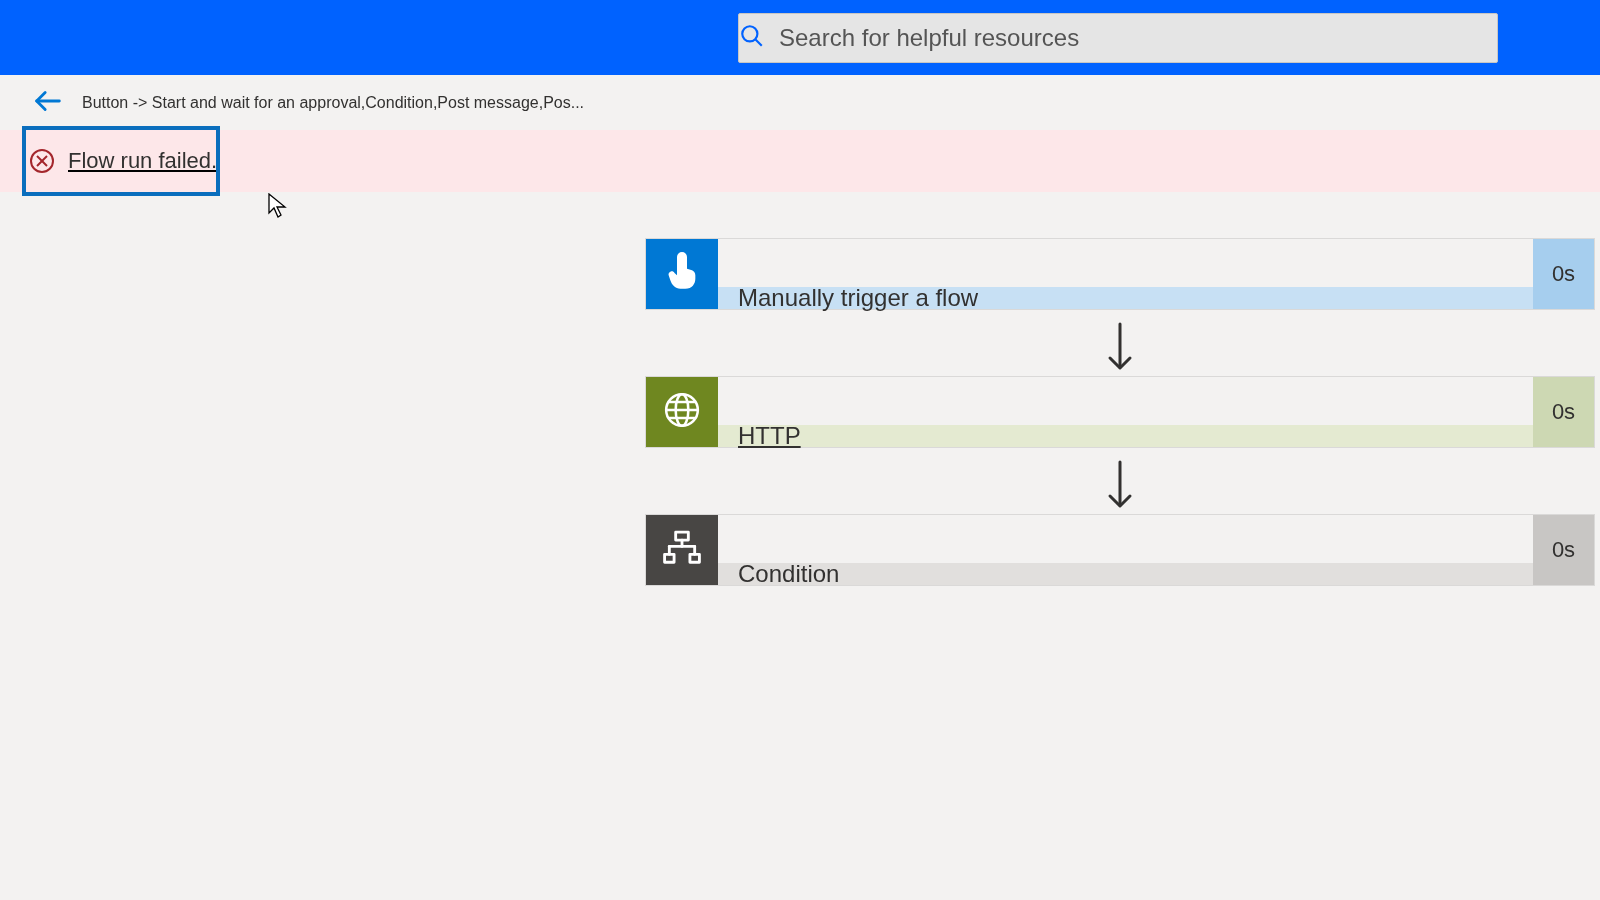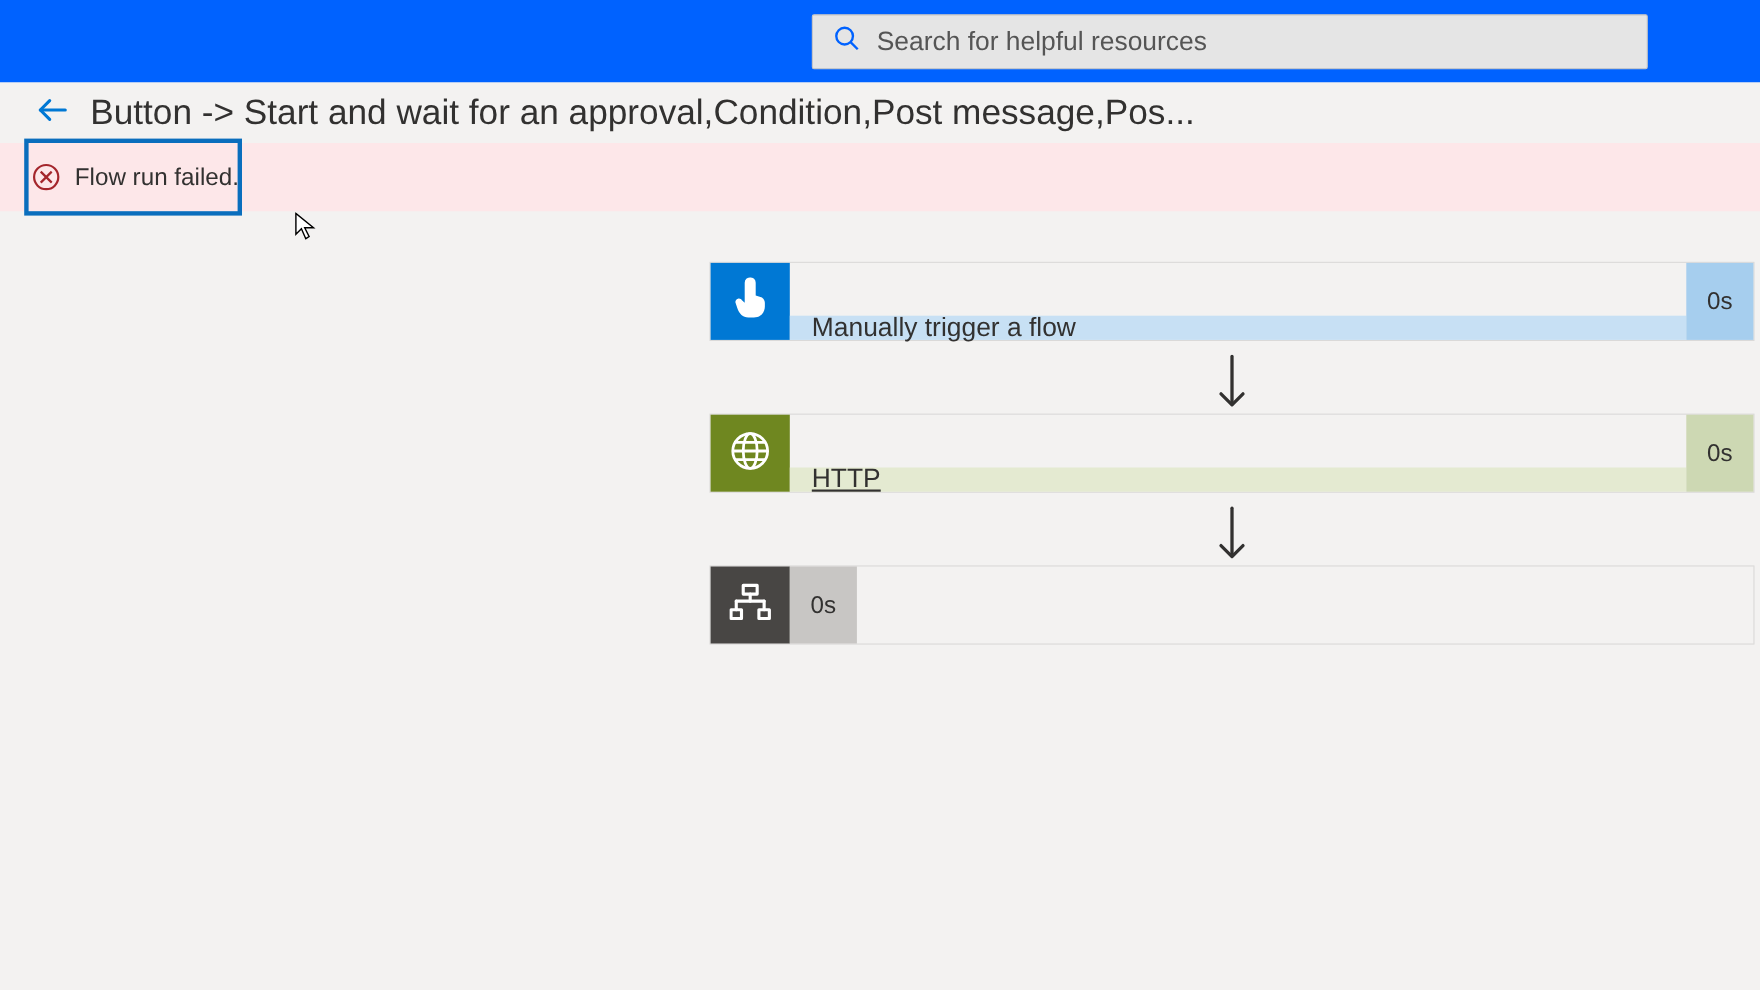--- a/index.html
+++ b/index.html
@@ -18,21 +18,21 @@
       padding: 0 20px;
     }
     .search-container {
       margin-left: 718px;
       width: 760px;
       height: 50px;
       background: #e5e5e5;
       border: 1px solid #c8c6c4;
       display: flex;
       align-items: center;
-      padding: 0 18px;
+      padding: 0 0;
       border-radius: 2px;
     }
     .search-input {
       background: transparent;
       border: none;
       outline: none;
       font-size: 24px;
       color: #605e5c;
       width: 100%;
       margin-left: 14px;
@@ -45,30 +45,31 @@
       padding: 0 30px;
       background: #f3f2f1;
     }
     .back-btn {
       width: 36px; height: 36px;
       display: flex; align-items: center; justify-content: center;
       cursor: pointer;
       margin-right: 16px;
     }
     .breadcrumb-text {
-      font-size: 32px;
+      font-size: 16px;
       color: #323130;
     }
     .error-banner {
       background: #fde7e9;
       height: 62px;
       display: flex;
       align-items: center;
       padding: 0 30px;
       position: relative;
+      text-decoration: underline;
     }
     .error-highlight {
       position: absolute;
       left: 22px; top: -4px;
       width: 198px; height: 70px;
       border: 4px solid #0a6ebd;
       pointer-events: none;
     }
     .error-circle {
       width: 24px; height: 24px;
@@ -220,20 +221,21 @@
           <rect x="8" y="2" width="8" height="5"></rect>
           <line x1="12" y1="7" x2="12" y2="11"></line>
           <line x1="4" y1="11" x2="20" y2="11"></line>
           <line x1="4" y1="11" x2="4" y2="16"></line>
           <line x1="20" y1="11" x2="20" y2="16"></line>
           <rect x="1" y="16" width="6" height="5"></rect>
           <rect x="17" y="16" width="6" height="5"></rect>
         </svg>
       </span>
     </div>
+    <div class="label-box">Condition</div>
     <div class="time-box">0s</div>
   </div>
 
 </div>
 
 <div class="cursor-ptr">
   <svg width="20" height="26" viewBox="0 0 20 26">
     <path d="M1 1 L1 20 L6 15 L10 24 L13 22 L9 14 L17 14 Z" fill="#fff" stroke="#000" stroke-width="1.3"></path>
   </svg>
 </div>

